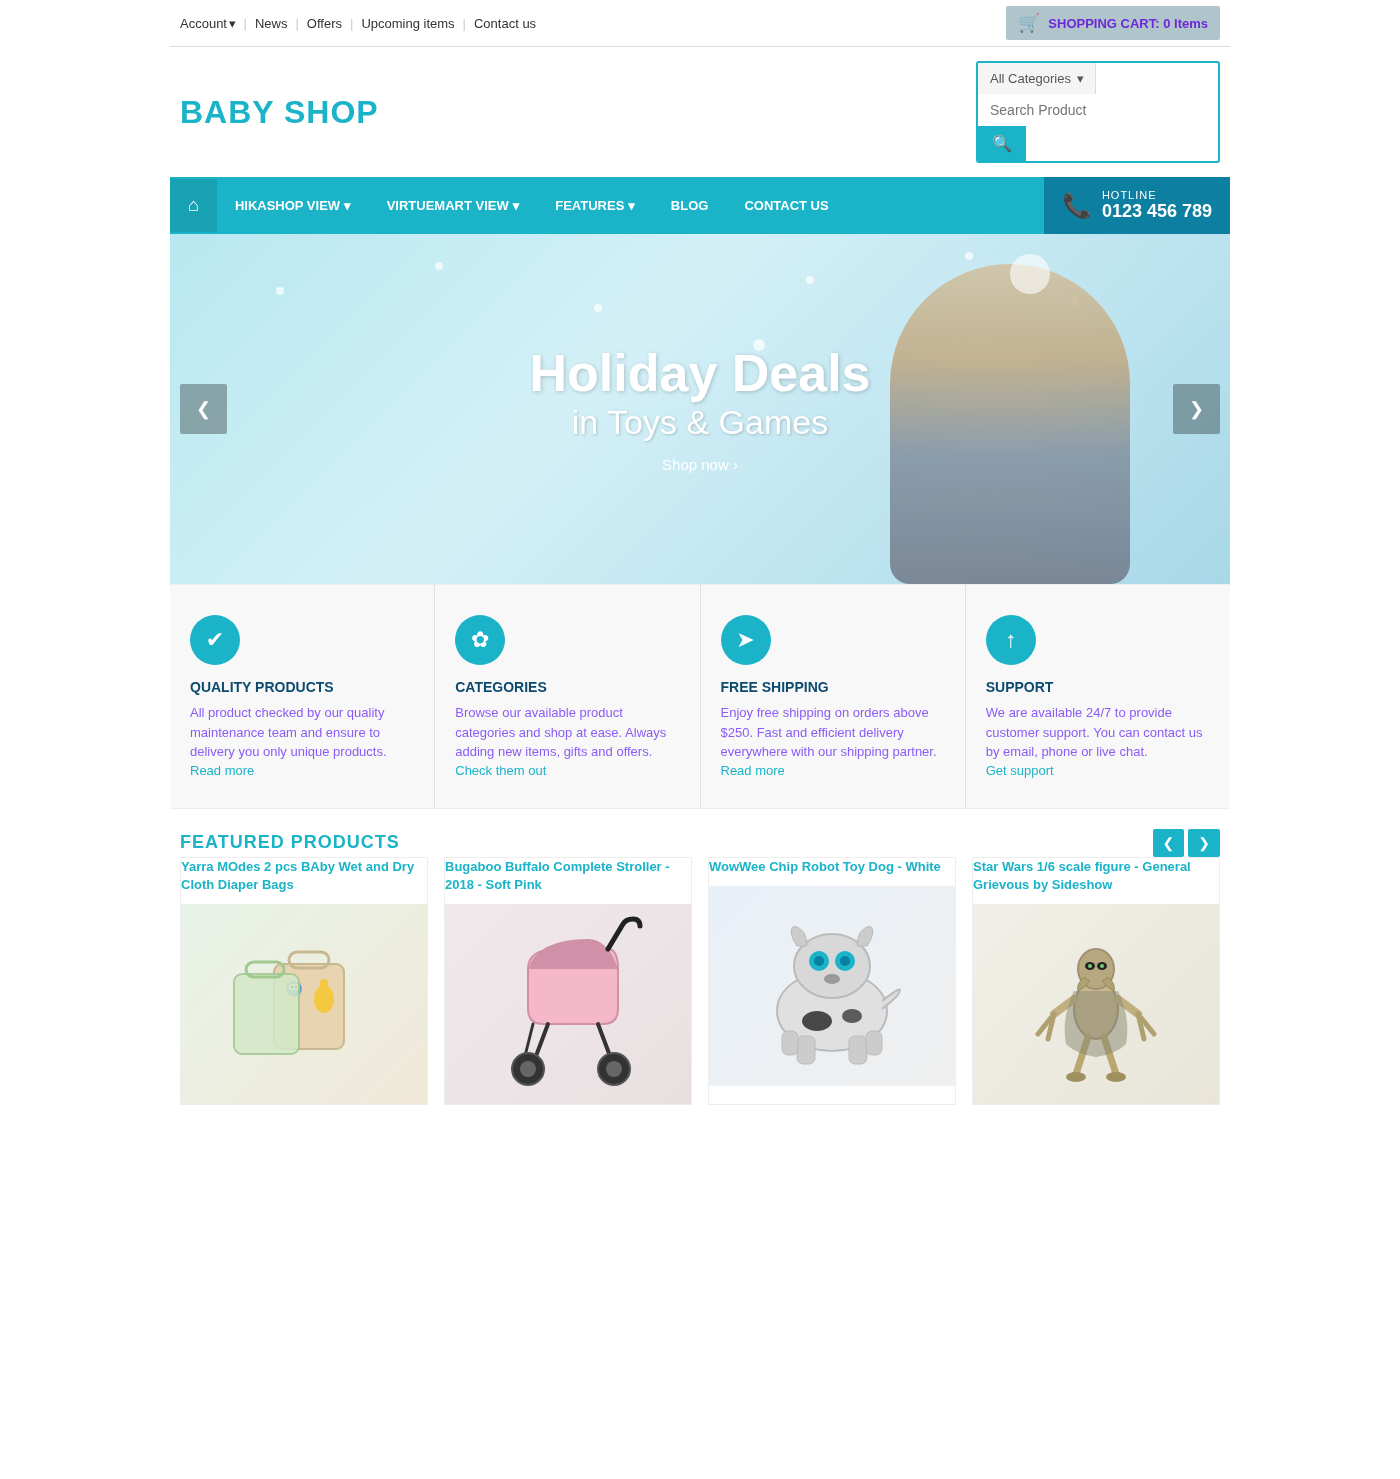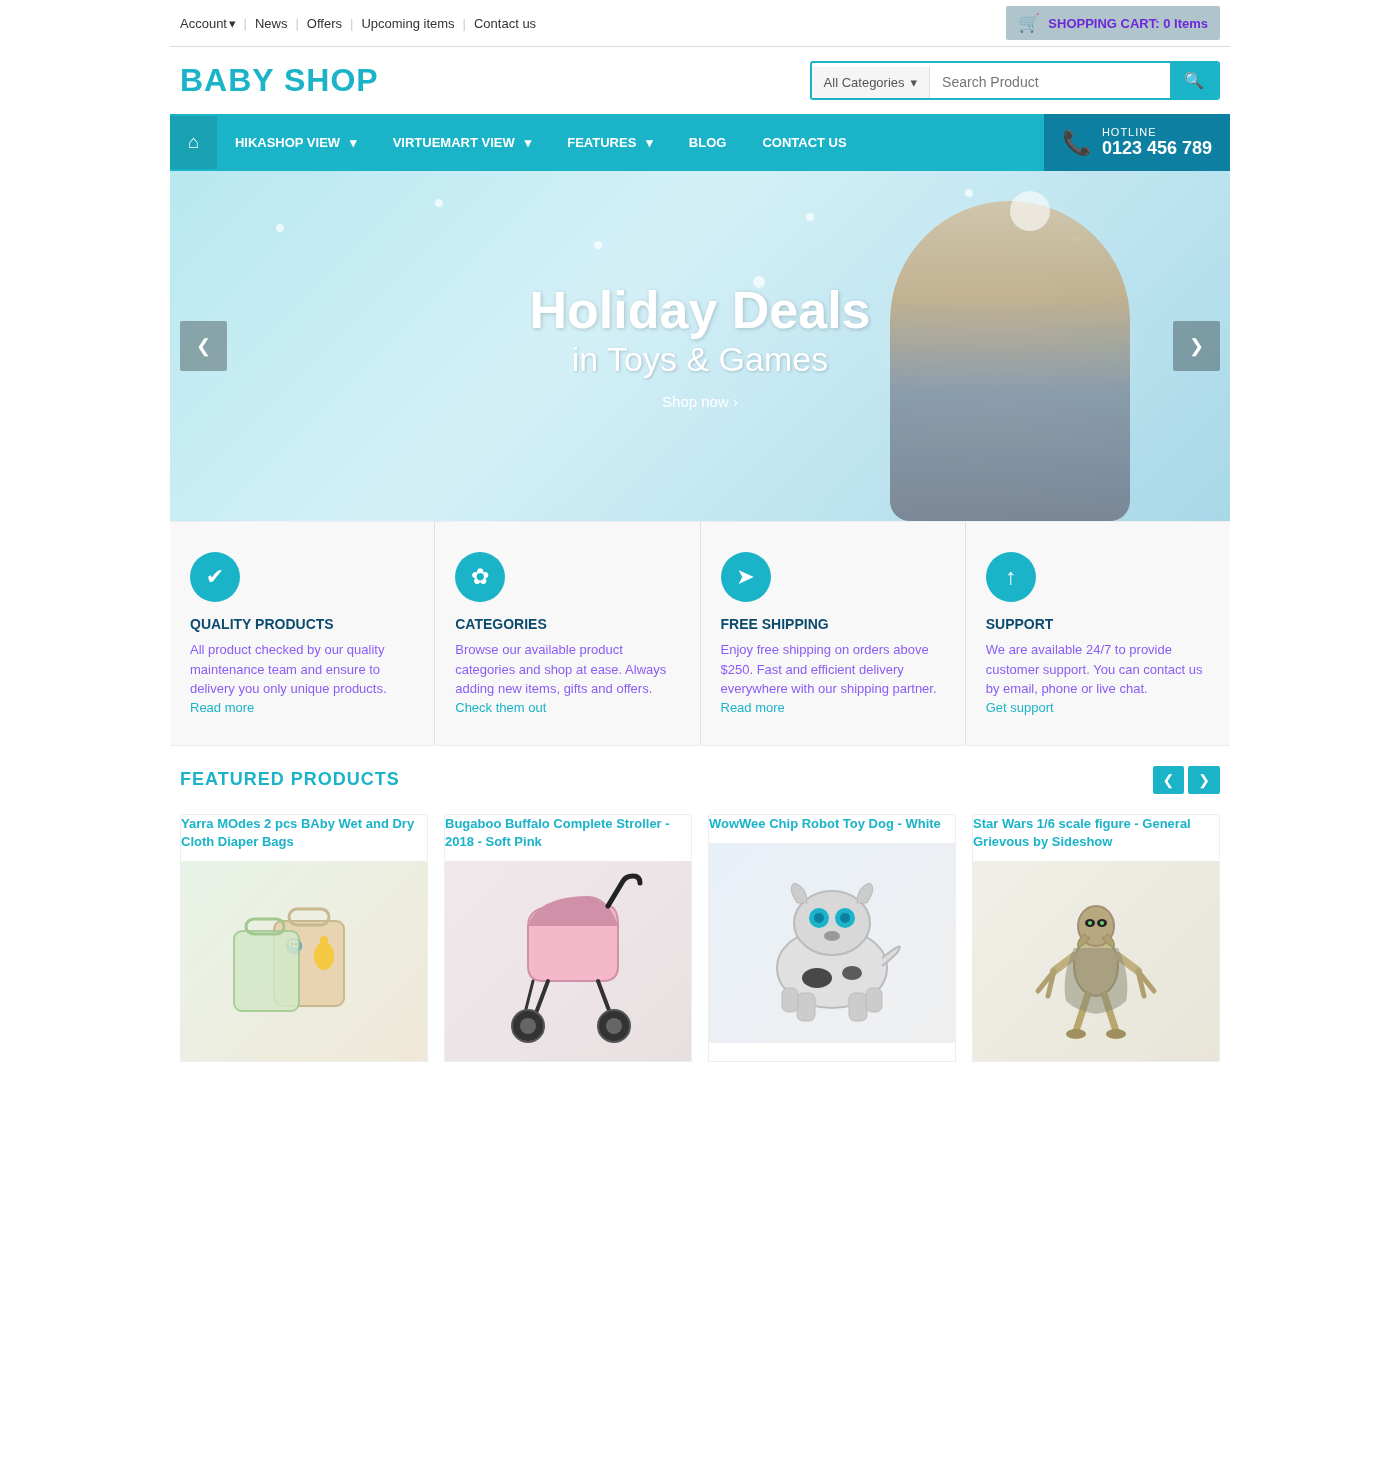--- a/index.html
+++ b/index.html
@@ -11,29 +11,29 @@
     .top-bar-left a { color: #333; text-decoration: none; }
     .top-bar-left .sep { color: #ccc; margin: 0 4px; }
     .top-bar-right { display: flex; align-items: center; gap: 8px; background: #b0c4cc; padding: 6px 12px; border-radius: 2px; }
     .top-bar-right .cart-icon { font-size: 18px; color: #fff; }
     .top-bar-right .cart-text { color: #6d28d9; font-size: 13px; font-weight: bold; }
     .account-dropdown { display: flex; align-items: center; gap: 2px; }
 
     
     .header { display: flex; align-items: center; padding: 14px 10px; gap: 20px; }
     .logo { font-size: 32px; font-weight: 900; color: #1ab3c8; letter-spacing: 1px; }
-    .search-bar { display: flex; align-items: flex-end; margin-left: auto; border: 2px solid #1ab3c8; border-radius: 3px; overflow: hidden; }
+    .search-bar { display: flex; align-items: flex-start; margin-left: auto; border: 2px solid #1ab3c8; border-radius: 3px; overflow: hidden; flex-direction: column; }
     .search-categories { padding: 8px 12px; background: #f5f5f5; border-right: 1px solid #ddd; font-size: 13px; color: #555; display: flex; align-items: center; gap: 6px; cursor: pointer; }
     .search-input { border: none; outline: none; padding: 8px 12px; font-size: 14px; width: 240px; color: #aaa; }
     .search-btn { background: #1ab3c8; border: none; padding: 8px 14px; cursor: pointer; color: #fff; font-size: 16px; }
 
     
     .nav { background: #1ab3c8; display: flex; align-items: center; }
     .nav-home { background: #18a0b3; padding: 16px 18px; color: #fff; font-size: 18px; cursor: pointer; }
-    .nav-item { padding: 16px 18px; color: #fff; font-size: 13px; font-weight: bold; cursor: pointer; display: flex; align-items: center; gap: 10px; white-space: nowrap; }
+    .nav-item { padding: 16px 18px; color: #fff; font-size: 13px; font-weight: bold; cursor: pointer; display: flex; align-items: center; gap: 4px; white-space: nowrap; }
     .nav-hotline { margin-left: auto; background: #0d7fa0; padding: 12px 18px; display: flex; align-items: center; gap: 10px; }
     .hotline-icon { font-size: 24px; color: #ffc107; }
     .hotline-text { color: #fff; }
     .hotline-text .label { font-size: 11px; letter-spacing: 1px; }
     .hotline-text .number { font-size: 18px; font-weight: bold; }
 
     
     .hero { position: relative; background: linear-gradient(135deg, #b8e8f0 0%, #d4f0f7 40%, #a8d8e8 100%); height: 350px; overflow: hidden; display: flex; align-items: center; justify-content: center; }
     .hero-content { text-align: center; color: #fff; z-index: 2; }
     .hero-content h1 { font-size: 52px; font-weight: 900; text-shadow: 1px 1px 4px rgba(0,0,0,0.2); line-height: 1.1; }
@@ -51,21 +51,21 @@
     .features { display: flex; background: #f8f8f8; border-top: 1px solid #eee; border-bottom: 1px solid #eee; }
     .feature-item { flex: 1; padding: 30px 20px; border-right: 1px solid #e0e0e0; }
     .feature-item:last-child { border-right: none; }
     .feature-icon { width: 50px; height: 50px; background: #1ab3c8; border-radius: 50%; display: flex; align-items: center; justify-content: center; color: #fff; font-size: 22px; margin-bottom: 14px; }
     .feature-title { font-size: 14px; font-weight: 900; color: #0c4a6e; margin-bottom: 8px; text-transform: uppercase; }
     .feature-desc { font-size: 13px; color: #8b5cf6; line-height: 1.5; margin-bottom: 0; }
     .feature-link { color: #1ab3c8; font-size: 13px; cursor: pointer; text-decoration: none; }
 
     
     .products-section { padding: 20px 10px; }
-    .products-header { display: flex; align-items: center; justify-content: space-between; margin-bottom: 20px; }
+    .products-header { display: flex; align-items: center; justify-content: space-between; }
     .products-title { font-size: 18px; font-weight: 900; color: #1ab3c8; letter-spacing: 1px; text-transform: uppercase; }
     .products-nav { display: flex; gap: 4px; }
     .products-nav button { background: #1ab3c8; color: #fff; border: none; padding: 6px 10px; cursor: pointer; font-size: 14px; border-radius: 2px; }
     .products-grid { display: grid; grid-template-columns: repeat(4, 1fr); gap: 16px; }
     .product-card { border: 1px solid #eee; }
     .product-name { font-size: 13px; color: #1ab3c8; font-weight: bold; margin-bottom: 10px; line-height: 1.4; cursor: pointer; }
     .product-image { width: 100%; height: 200px; background: #f5f5f5; display: flex; align-items: center; justify-content: center; overflow: hidden; }
     
     .img-diaper-bag { background: linear-gradient(135deg, #e8f4e8 0%, #f0e8d8 100%); position: relative; }
     .img-stroller { background: linear-gradient(135deg, #f0e8ec 0%, #e8e0e0 100%); }

